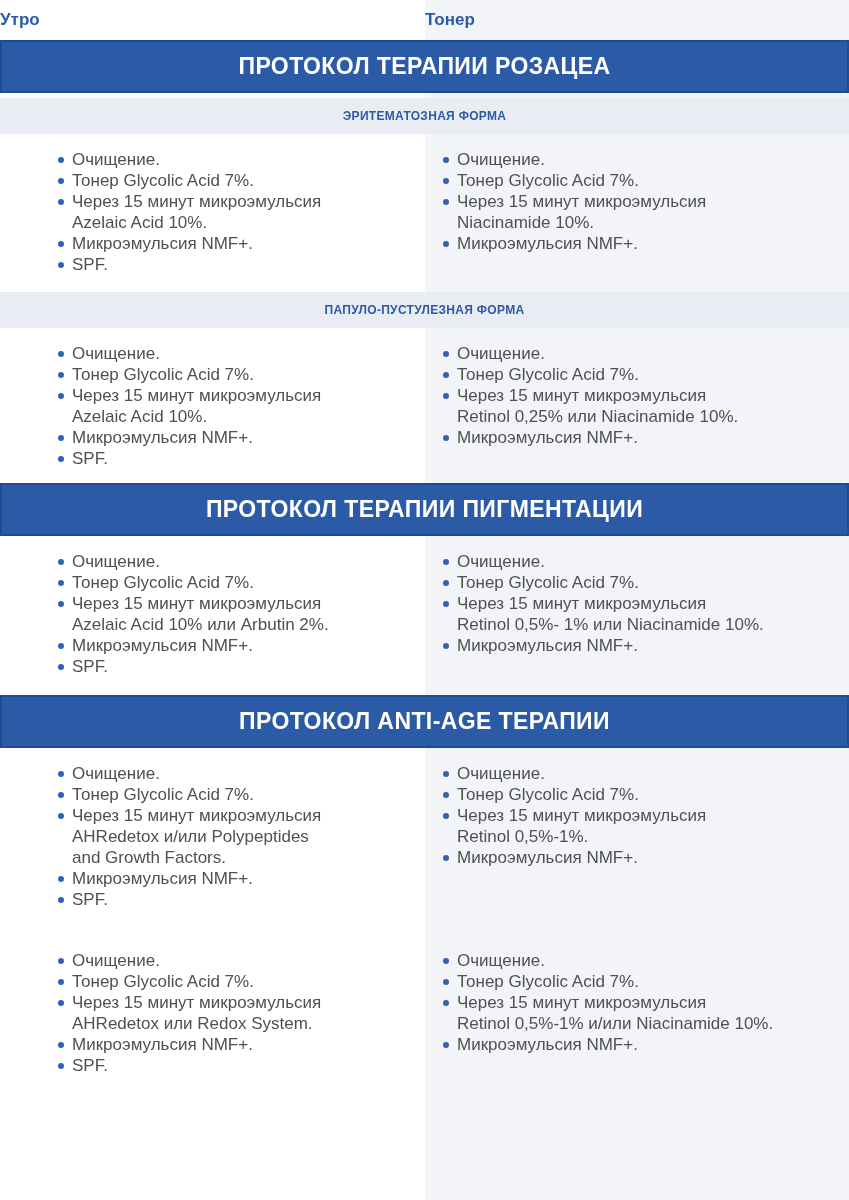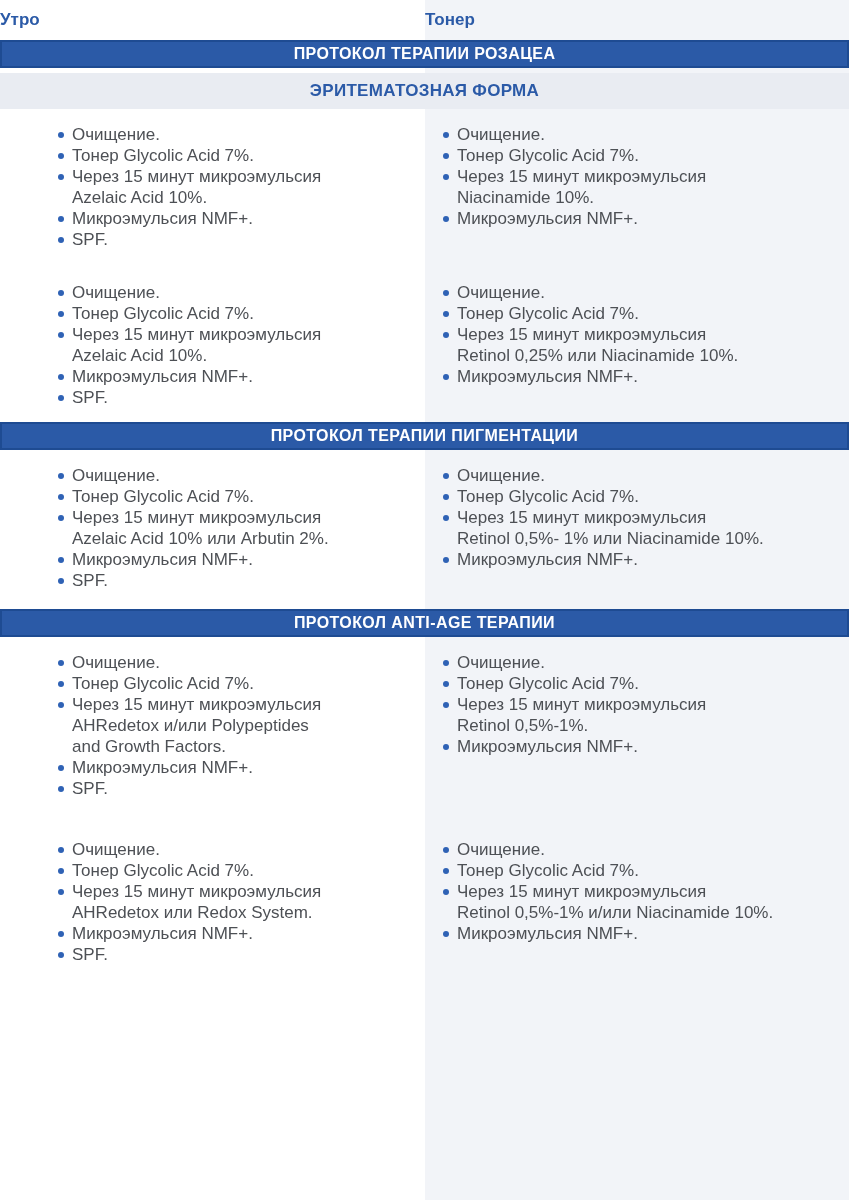--- a/index.html
+++ b/index.html
@@ -11,30 +11,30 @@
     overflow:hidden;
   }
   .day-header{display:flex;height:40px;}
   .day-header .cell{
     display:flex;align-items:center;
     font-size:17px;font-weight:700;color:#2b5aa7;
   }
   .day-header .cell.m{width:425px;}
   .day-header .cell.e{flex:1;}
   .banner-blue{
-    box-sizing:border-box;height:28px;
+    box-sizing:border-box;height:53px;
     background:#2b5aa7;border:2px solid #1e4b92;
-    color:#ffffff;font-size:16px;font-weight:700;letter-spacing:.4px;
+    color:#ffffff;font-size:23px;font-weight:700;letter-spacing:.4px;
     display:flex;align-items:center;justify-content:center;
     text-transform:uppercase;
   }
   .banner-gray{
     box-sizing:border-box;height:36px;
     background:#e9ecf2;
-    color:#2b5aa7;font-size:17px;font-weight:700;letter-spacing:.3px;
+    color:#2b5aa7;font-size:12px;font-weight:700;letter-spacing:.3px;
     display:flex;align-items:center;justify-content:center;
     text-transform:uppercase;
   }
   .spacer5{height:5px;}
   .row{display:flex;box-sizing:border-box;}
   .col{box-sizing:border-box;}
   .col.m{width:425px;padding:15px 8px 0 58px;}
   .col.e{flex:1;padding:15px 12px 0 18px;}
   ul.plist{margin:0;padding:0;list-style:none;}
   ul.plist li{
@@ -80,20 +80,21 @@
       <ul class="plist">
         <li>Очищение.</li>
         <li>Тонер Glycolic Acid 7%.</li>
         <li>Через 15 минут микроэмульсия
 Niacinamide 10%.</li>
         <li>Микроэмульсия NMF+.</li>
       </ul>
     </div>
   </div>
 
+  <div class="banner-gray">ПАПУЛО-ПУСТУЛЕЗНАЯ ФОРМА</div>
   <div class="row" style="height:155px">
     <div class="col m">
       <ul class="plist">
         <li>Очищение.</li>
         <li>Тонер Glycolic Acid 7%.</li>
         <li>Через 15 минут микроэмульсия
 Azelaic Acid 10%.</li>
         <li>Микроэмульсия NMF+.</li>
         <li>SPF.</li>
       </ul>

